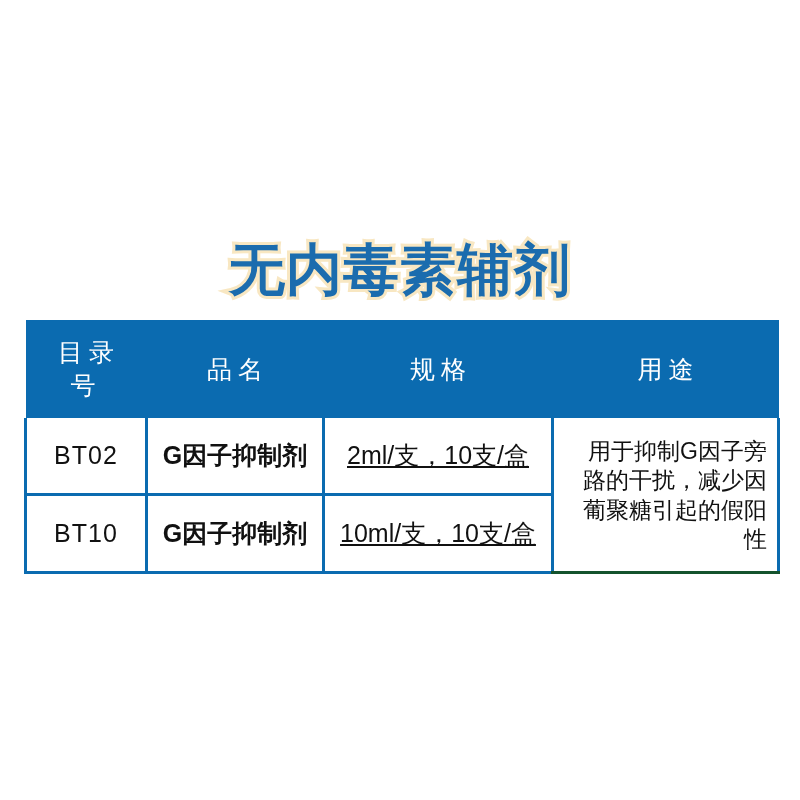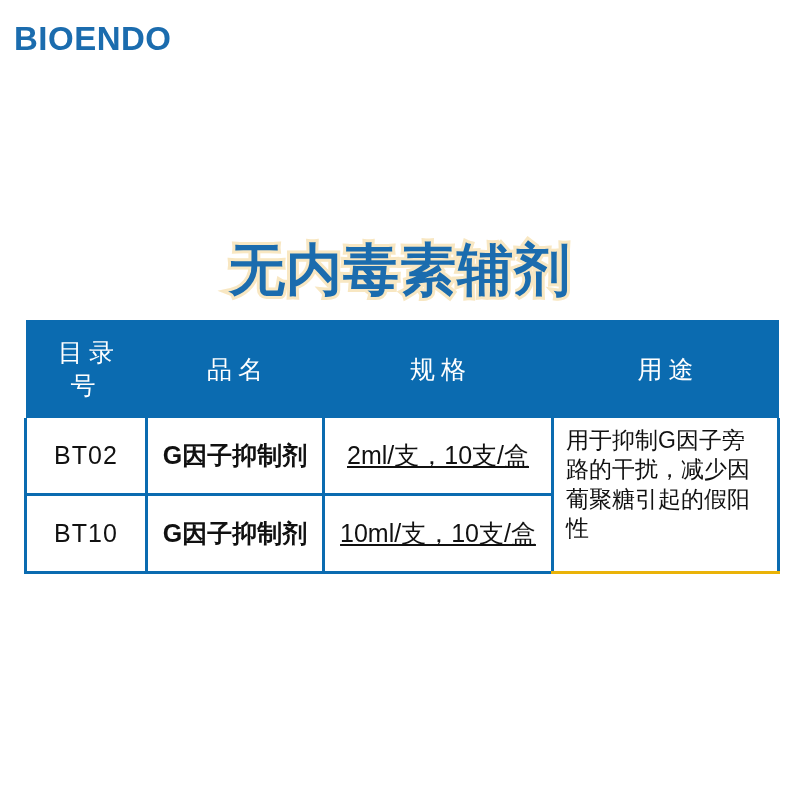--- a/index.html
+++ b/index.html
@@ -97,36 +97,35 @@
     font-size: 25px;
     padding: 0 8px;
     height: 75px;
     text-align: center;
     vertical-align: middle;
     background: #ffffff;
   }
   #spec-table tbody tr:first-child td { border-top: none; }
   #spec-table tbody td.cat { letter-spacing: 1px; }
   #spec-table tbody td.usage {
-    text-align: left;
+    text-align: right;
     vertical-align: top;
-    padding: 8px 10px 10px 12px;
+    padding: 19px 10px 10px 12px;
     line-height: 1.28;
     font-size: 23px;
     border-top: none;
-    border-bottom: 3px solid #eab308;
+    border-bottom: 3px solid #14532d;
   }
   #spec-table tbody td.name { letter-spacing: 0px; font-weight: bold; }
   #spec-table tbody td.spec { letter-spacing: 0px; text-decoration: underline; }
 </style>
 </head>
 <body>
 
 <div id="logo-block">
-  <div id="logo-wordmark">BIOENDO</div>
 </div>
 
 <div id="page-title">无内毒素辅剂</div>
 
 <table id="spec-table">
   <colgroup>
     <col class="c1">
       <col class="c2">
       <col class="c3">
       <col class="c4">

